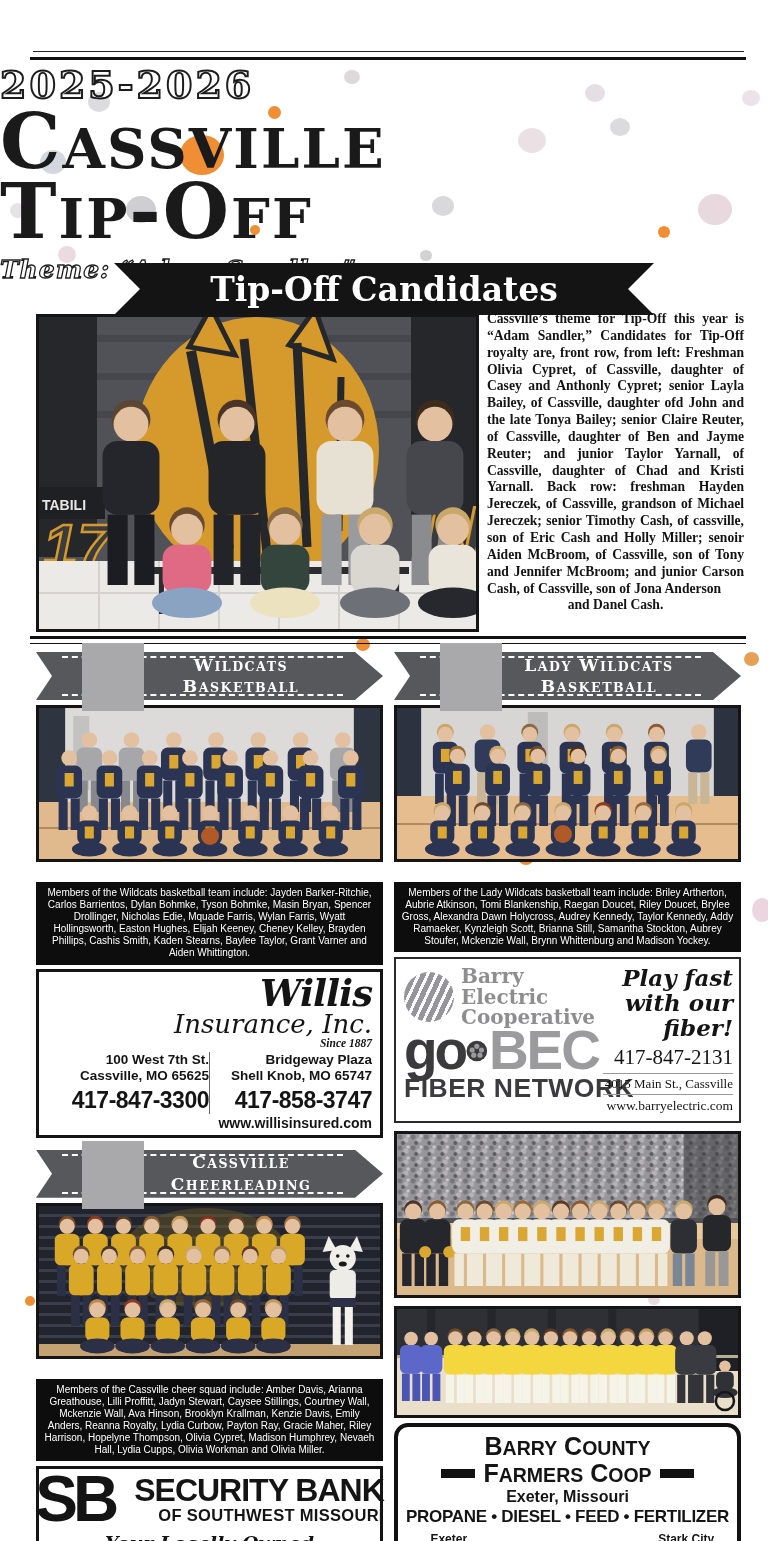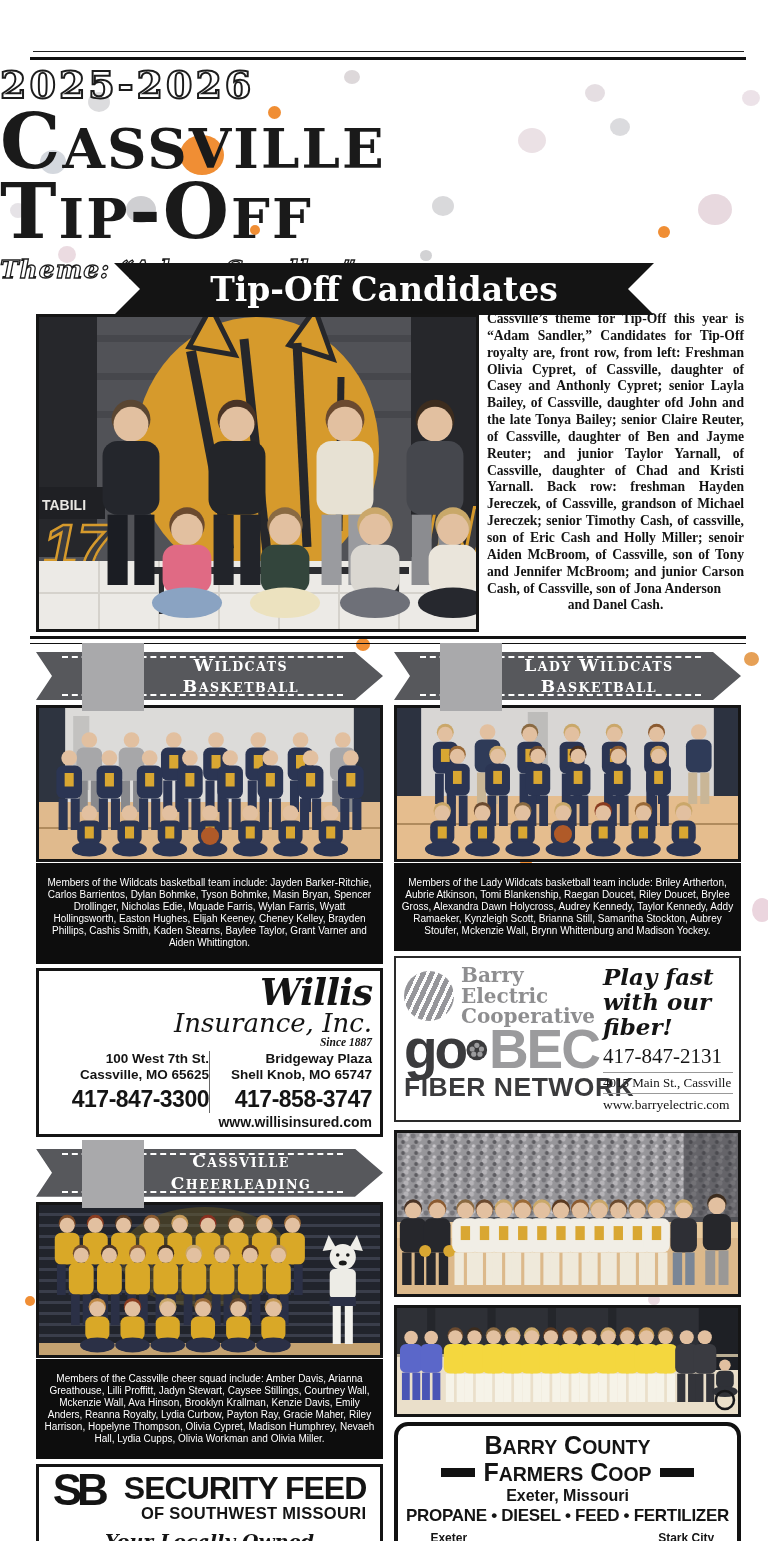--- a/index.html
+++ b/index.html
@@ -56,21 +56,21 @@
   .glabel{ position:absolute; left:105px; right:42px; top:0; bottom:0; display:flex; flex-direction:column;
      align-items:center; justify-content:center; color:#fff; font-family:"DejaVu Serif",serif;
      font-weight:bold; font-size:17px; line-height:1.25; letter-spacing:1.5px; }
   .glabel .sc{ font-size:.74em; }
   .phbox{ position:absolute; left:46px; top:-6px; width:62px; height:68px; background:#a9a9ab; z-index:2; }
 
   
   .pframe{ border:3px solid #151515; background:#ddd; margin-top:2px; overflow:hidden; }
   .pframe svg{ display:block; width:100%; height:100%; }
   .caption{ background:#0d0d0d; color:#fff; font-size:10px; line-height:12.1px; text-align:center;
-            padding:14px 6px; margin-top:1px; }
+            padding:5px 6px; margin-top:20px; }
 
   
   .willis{ border:3px solid #141414; margin-top:4px; padding:4px 8px 4px; text-align:right; background:#fff;}
   .w-name{ font-family:"DejaVu Serif",serif; font-style:italic; font-weight:bold; font-size:37px; line-height:.95; letter-spacing:-1px;}
   .w-sub{ font-family:"DejaVu Serif",serif; font-style:italic; font-size:26px; line-height:1; }
   .w-since{ font-family:"Liberation Serif",serif; font-style:italic; font-weight:bold; font-size:11.5px; }
   .w-cols{ display:flex; margin-top:3px; }
   .w-col{ flex:1; font-weight:bold; font-size:13.5px; line-height:1.22; }
   .w-col.first{ border-right:1.5px solid #666; }
   .w-phone{ font-size:23px; letter-spacing:-.5px; margin-top:1px; }
@@ -80,30 +80,30 @@
   .gobec{ border:2px solid #2a2a2a; margin-top:5px; padding:7px 6px 7px 8px; display:flex; gap:4px; background:#fff; }
   .gb-left{ flex:1.5; min-width:0; }
   .gb-coop{ display:flex; align-items:center; gap:7px; }
   .gb-logo{ width:50px; height:50px; border-radius:50%; flex:0 0 auto;
      background:repeating-linear-gradient(115deg,#96969a 0 5px,#fdfdfd 5px 8px); }
   .gb-coopname{ color:#8e8e90; font-weight:bold; font-size:20px; line-height:1.02; font-family:"DejaVu Serif",serif;}
   .gb-brand{ display:flex; align-items:center; margin-top:2px; font-weight:bold; }
   .gb-go{ color:#3b3b3d; font-size:55px; letter-spacing:-3px; line-height:.75; }
   .gb-bec{ color:#9b9b9d; font-size:55px; letter-spacing:-2px; line-height:.75; }
   .gb-fn{ color:#3b3b3d; font-weight:bold; font-size:26.5px; letter-spacing:.5px; margin-top:1px; white-space:nowrap;}
-  .gb-right{ flex:1; text-align:left; font-family:"Liberation Serif",serif; }
+  .gb-right{ flex:1; text-align:right; font-family:"Liberation Serif",serif; }
   .gb-tag{ font-family:"DejaVu Serif",serif; font-weight:bold; font-style:italic; font-size:23px; line-height:1.08; }
   .gb-phone{ font-size:21px; margin-top:4px; }
   .gb-addr{ font-size:13px; border-top:1px solid #999; border-bottom:1px solid #999; padding:2px 0; margin-top:3px; }
   .gb-site{ font-size:13.5px; margin-top:3px; }
 
   
   .secbank{ border:3px solid #141414; margin-top:5px; padding:6px 10px 8px; background:#fff; }
   .sb-row1{ display:flex; justify-content:center; align-items:flex-start; }
-  .sb-logo{ font-size:44px; font-weight:bold; letter-spacing:-5px; line-height:.78; margin-right:20px; }
+  .sb-logo{ font-size:64px; font-weight:bold; letter-spacing:-5px; line-height:.78; margin-right:20px; }
   .sb-name{ font-size:32px; font-weight:bold; letter-spacing:-1px; line-height:.95; white-space:nowrap; }
   .sb-sub{ font-size:16.5px; font-weight:bold; text-align:right; letter-spacing:.3px; }
   .sb-tag{ font-family:"DejaVu Serif",serif; font-weight:bold; font-style:italic; font-size:19px;
            text-align:center; margin-top:7px; }
 
   
   .coop{ border:4px solid #111; border-radius:14px; margin-top:5px; padding:7px 6px 8px; text-align:center; background:#fff; }
   .fc-l1{ font-size:25px; font-weight:bold; line-height:1; }
   .fc-l1 .sc{ font-size:.78em; }
   .fc-row2{ display:flex; justify-content:center; align-items:center; gap:8px; margin-top:2px; }
@@ -362,21 +362,21 @@
         </g>
       </svg>
     </div>
 
     <div class="caption">Members of the Cassville cheer squad include: Amber Davis, Arianna Greathouse, Lilli Proffitt, Jadyn Stewart, Caysee Stillings, Courtney Wall, Mckenzie Wall, Ava Hinson, Brooklyn Krallman, Kenzie Davis, Emily Anders, Reanna Royalty, Lydia Curbow, Payton Ray, Gracie Maher, Riley Harrison, Hopelyne Thompson, Olivia Cypret, Madison Humphrey, Nevaeh Hall, Lydia Cupps, Olivia Workman and Olivia Miller.</div>
 
     <div class="secbank">
       <div class="sb-row1">
         <div class="sb-logo">SB</div>
         <div>
-          <div class="sb-name">SECURITY FEED</div>
+          <div class="sb-name">SECURITY BANK</div>
           <div class="sb-sub">OF SOUTHWEST MISSOURI</div>
         </div>
       </div>
       <div class="sb-tag">Your Locally Owned Independent Bank</div>
 
     </div>
   </div>
 
   <div class="z col-right">
 

